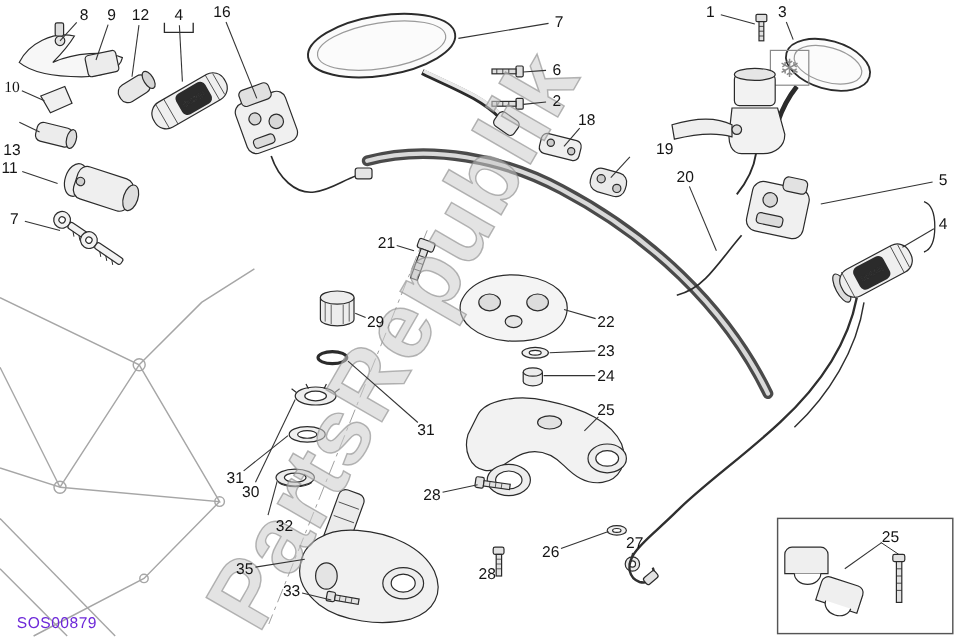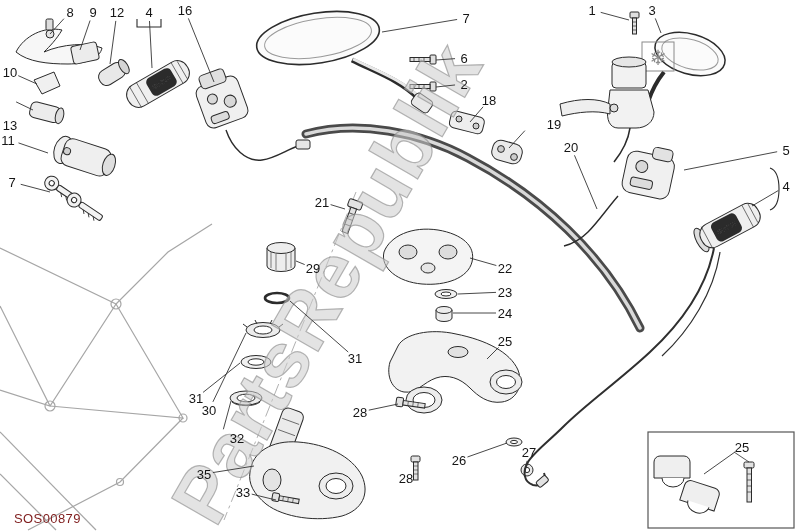--- a/index.html
+++ b/index.html
@@ -5,21 +5,21 @@
   *{box-sizing:border-box}
   body{margin:0;background:#fff}
   .canvas{position:relative;width:798px;height:532px;background:#fff;overflow:hidden;
           font-family:"Liberation Sans",sans-serif}
   .canvas > svg{position:absolute;left:0;top:0}
   #leader-lines{position:absolute;left:0;top:0;pointer-events:none}
   #leader-lines line{stroke:#333;stroke-width:.9}
   #callout-layer{position:absolute;inset:0}
   .callout{position:absolute;transform:translate(-50%,-50%);font-size:13px;line-height:1;
            color:#151515;user-select:none}
-  .code-label{position:absolute;left:14px;bottom:6px;font-size:13px;color:#7f1d1d;letter-spacing:.4px}
+  .code-label{position:absolute;left:14px;bottom:6px;font-size:13px;color:#6d28d9;letter-spacing:.4px}
 </style>
 </head>
 <body>
 
 <div class="canvas">
 
   <svg width="798" height="532" viewBox="0 0 798 532">
 
     <g stroke="#a6a6a6" stroke-width="1.2" fill="none">
       <path d="M0,248 L116,304 L50,406 L0,390"></path>
@@ -332,21 +332,21 @@
       <span class="callout" style="left: 117px; top: 12px;">12</span>
       <span class="callout" style="left: 149px; top: 12px;">4</span>
       <span class="callout" style="left: 185px; top: 10px;">16</span>
       <span class="callout" style="left: 466px; top: 18px;">7</span>
       <span class="callout" style="left: 464px; top: 58px;">6</span>
       <span class="callout" style="left: 464px; top: 84px;">2</span>
       <span class="callout" style="left: 592px; top: 10px;">1</span>
       <span class="callout" style="left: 652px; top: 10px;">3</span>
       <span class="callout" style="left: 786px; top: 150px;">5</span>
       <span class="callout" style="left: 786px; top: 186px;">4</span>
-      <span class="callout" style="left: 10px; top: 72px;">10</span>
+      <span class="callout" style="left: 10px; top: 72px; font-family: Liberation Serif, serif;">10</span>
       <span class="callout" style="left: 8px; top: 98px; margin-top: 42px;">11</span>
       <span class="callout" style="left: 10px; top: 125px;">13</span>
       <span class="callout" style="left: 12px; top: 182px;">7</span>
       <span class="callout" style="left: 489px; top: 100px;">18</span>
       <span class="callout" style="left: 554px; top: 124px;">19</span>
       <span class="callout" style="left: 571px; top: 147px;">20</span>
       <span class="callout" style="left: 322px; top: 202px;">21</span>
       <span class="callout" style="left: 505px; top: 268px; text-align: right;">22</span>
       <span class="callout" style="left: 505px; top: 292px;">23</span>
       <span class="callout" style="left: 505px; top: 313px;">24</span>

